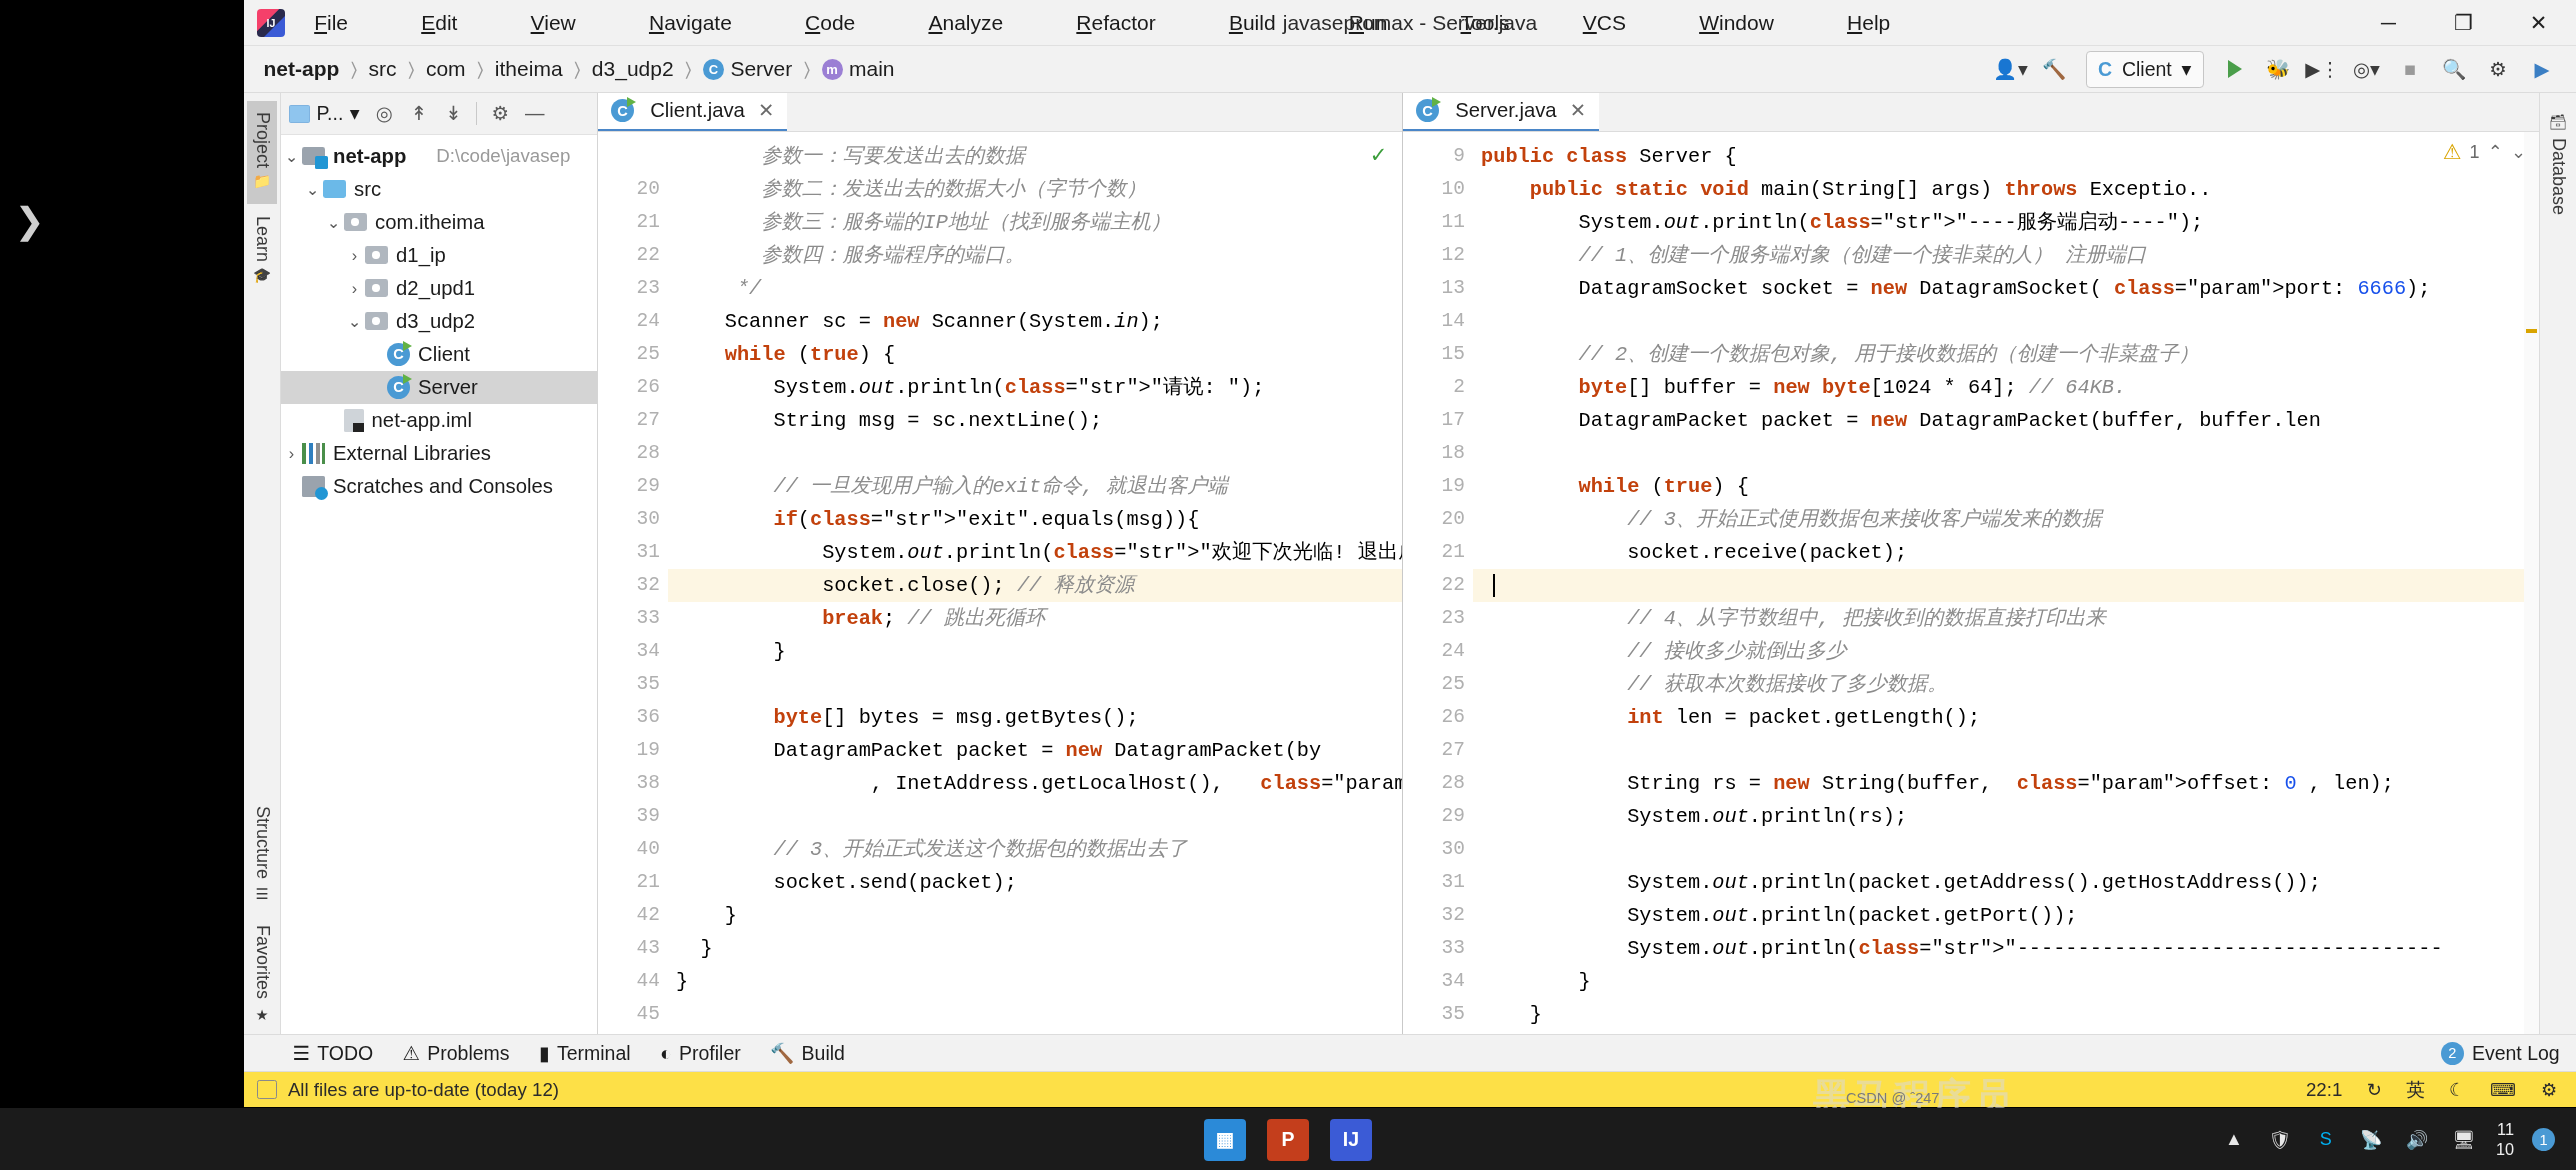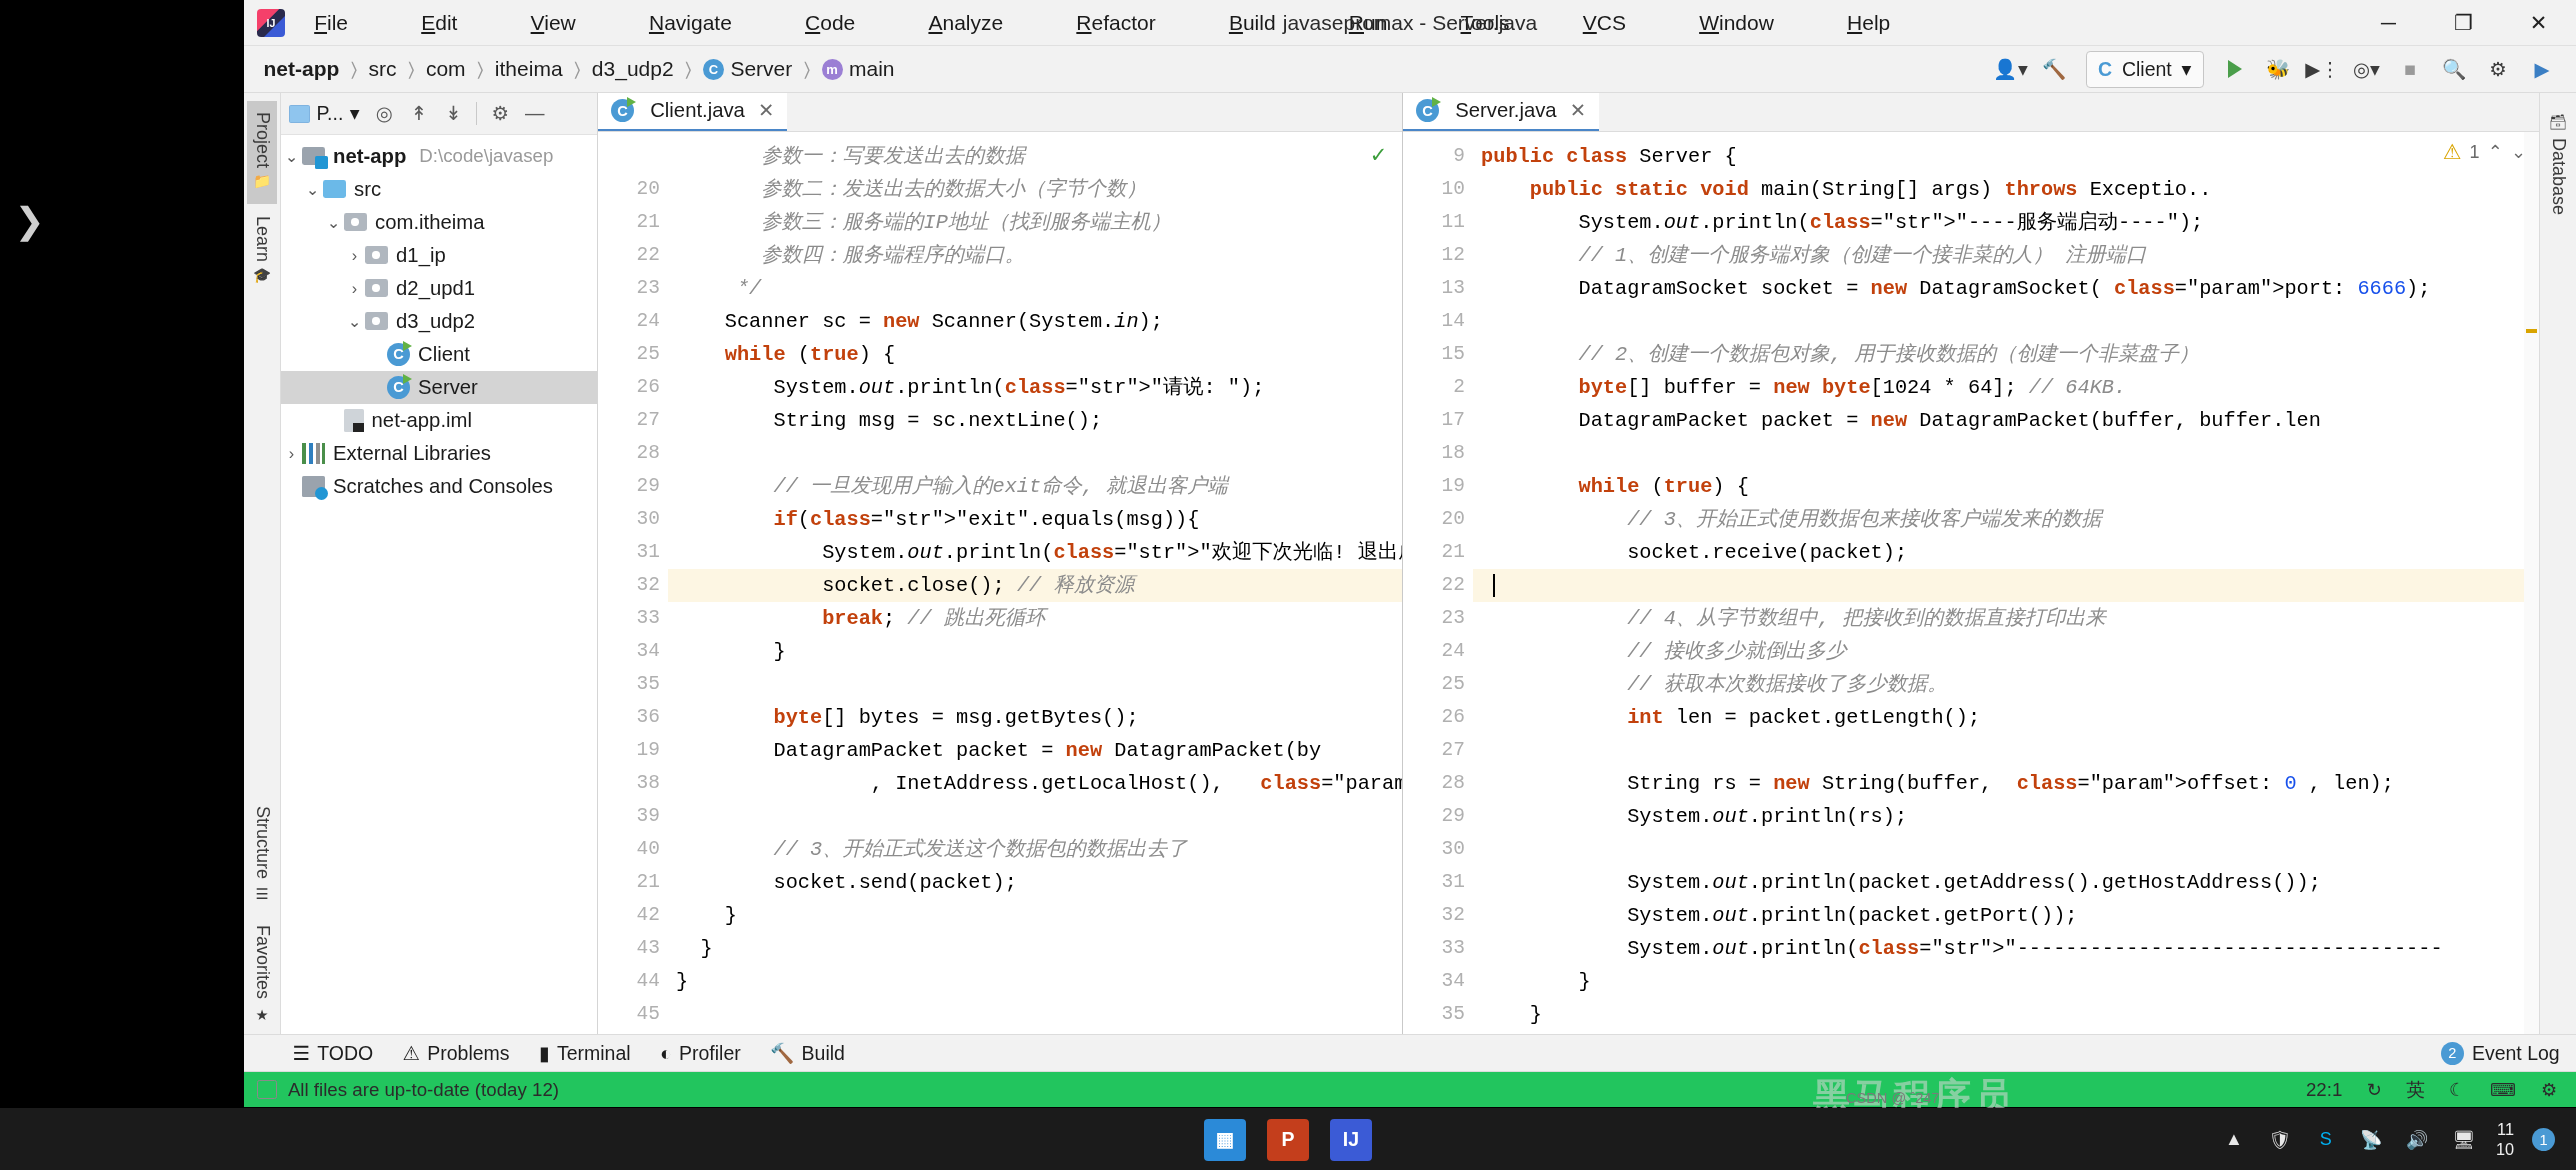--- a/index.html
+++ b/index.html
@@ -116,21 +116,21 @@
   .imlico::after{content:"";position:absolute;right:0;bottom:0;width:10.6px;
          height:9px;background:#222;}
   .libico{width:23px;height:21px;margin-right:8.1px;flex:0 0 23px;
          background:linear-gradient(90deg,#4a8f4a 0 18%,transparent 18% 30%,
          #2f7fbf 30% 48%,transparent 48% 60%,#8f8f8f 60% 78%,
          transparent 78% 88%,#4a8f4a 88% 100%);}
   .scrico{width:23px;height:21px;margin-right:8.1px;flex:0 0 23px;
          background:#9aa3ad;border-radius:1.6px;position:relative;}
   .scrico::after{content:"";position:absolute;right:-3.3px;bottom:-3.3px;width:13px;
          height:13px;background:#2196d4;border-radius:50%;}
-  .tpath { color:#9a9a9a; margin-left:13px; font-size:18.7px; }
+  .tpath { color:#9a9a9a; margin-left:30px; font-size:18.7px; }
   .bold { font-weight:bold; }
 
   
   #editors { flex:1; display:flex; min-width:0; background:#fff; }
   .epane { flex:1; display:flex; flex-direction:column; min-width:0;
            background:#fff; }
   .epane.left { border-right:0.8px solid #c9c9c9; flex:0 0 805px; }
   .etabbar { height:39px; background:#f2f2f2; display:flex; align-items:flex-end;
              border-bottom:0.8px solid #dcdcdc; }
   .etab { height:39px; display:flex; align-items:center; gap:8.1px;
@@ -169,21 +169,21 @@
                position:relative; }
   .bbtn { display:flex; align-items:center; gap:7.3px; font-size:19.5px;
           color:#1d1d1d; padding:0 11.4px; height:33px; white-space:nowrap; }
   #eventlog { margin-left:auto; display:flex; align-items:center; gap:8.1px;
               margin-right:16.3px; font-size:19.5px; color:#1d1d1d; }
   .badge2 { background:#4a9ad4; color:#fff; border-radius:50%; width:23px;
             height:23px; display:flex; align-items:center;
             justify-content:center; font-size:14.6px; }
 
   
-  #statusbar { height:36px; background:#22c55e; border-top:0.8px solid #dcdcdc;
+  #statusbar { height:36px; background:#fde047; border-top:0.8px solid #dcdcdc;
                display:flex; align-items:center; padding:0 13px; gap:11.4px;
                font-size:18.7px; color:#2b2b2b; position:relative; }
   #sb-right { margin-left:auto; display:flex; align-items:center; gap:18px; }
 
   
   #taskbar { position:absolute; left:0; bottom:0; width:2576px; height:63px;
              background:#1b1b1b; display:flex; align-items:center; }
   #tb-center { position:absolute; left:50%; transform:translateX(-50%);
                display:flex; align-items:center; gap:21px; }
   .tbico { width:42px; height:42px; border-radius:4.1px; display:flex;

